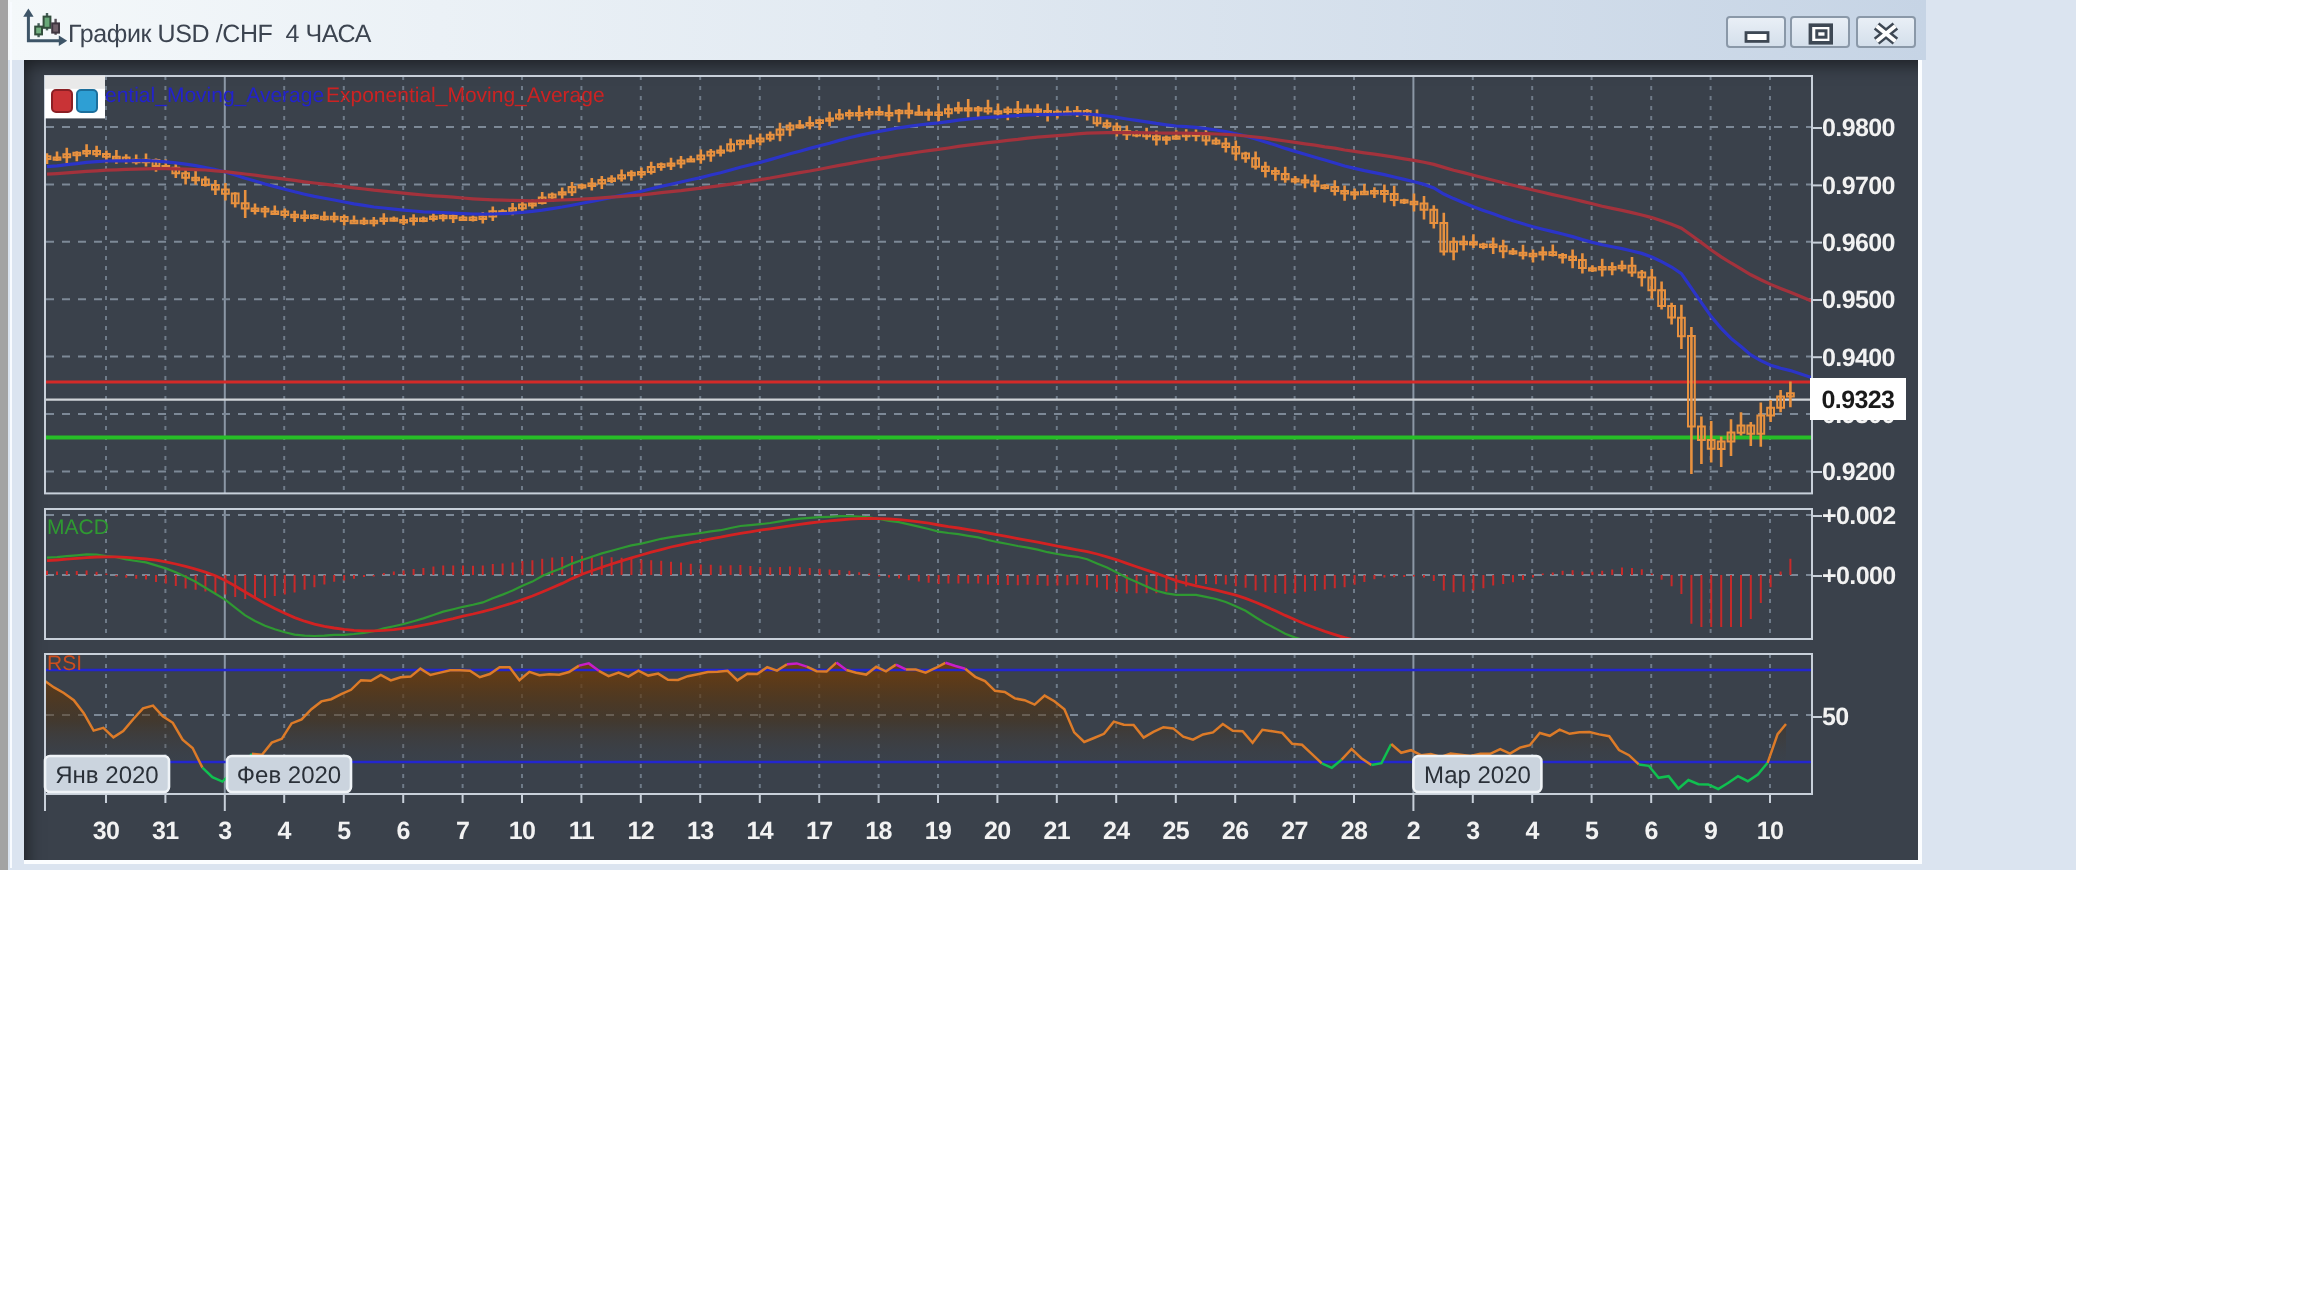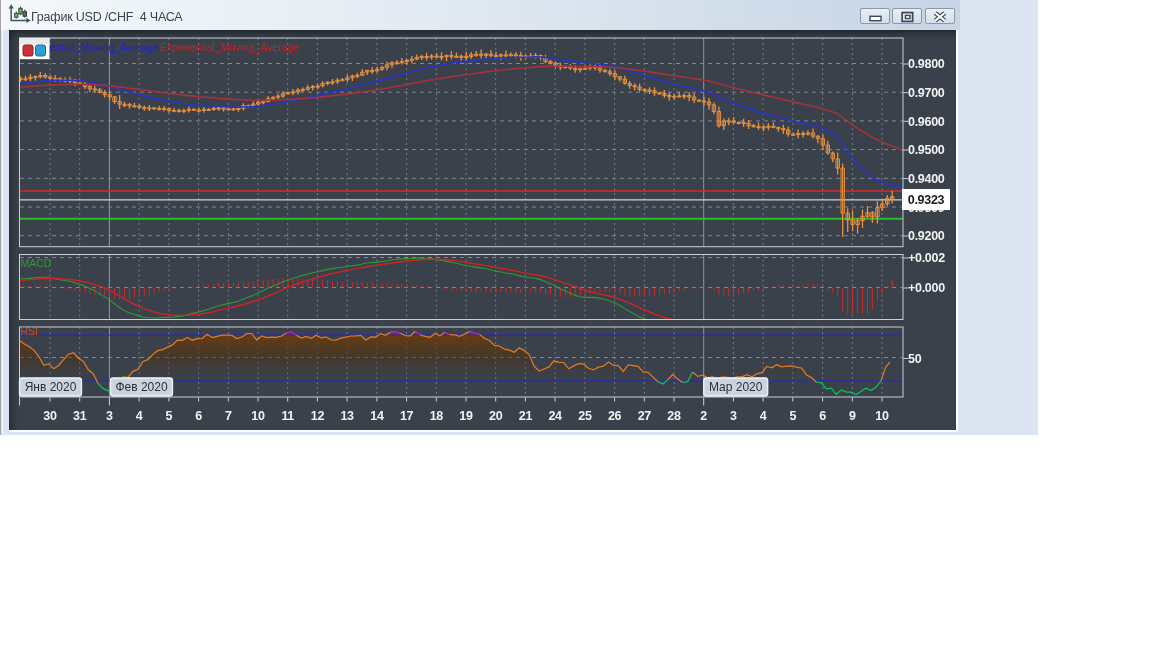--- a/index.html
+++ b/index.html
@@ -1,16 +1,16 @@
 <!DOCTYPE html>
 <html><head><meta charset="utf-8"><style>
 html,body{margin:0;padding:0;background:#FFFFFF;width:1152px;height:648px;overflow:hidden}
 *{box-sizing:border-box}
 body{font-family:"Liberation Sans",sans-serif;position:relative}
-.win{position:absolute;left:0;top:0;width:1038px;height:435px;background:#DBE4F0;border-left:1px solid #a3a3a3}
+.win{position:absolute;left:0;top:0;width:1038px;height:435px;background:#DBE4F0;border-left:4px solid #a3a3a3}
 .tb{position:absolute;left:0px;top:0px;width:959px;height:30px;background:linear-gradient(90deg,#F4F8FA 0%,#E2EAF2 45%,#C6D4E5 100%)}
 .title{position:absolute;left:30px;top:10px;font-size:12.5px;color:#3C4450;white-space:pre;letter-spacing:-0.2px}
 .client{position:absolute;left:8px;top:30px;width:948.5px;height:402px;background:#3A414B;border-right:2px solid #FBFDFF;border-bottom:2px solid #FBFDFF;box-shadow:inset 6px 7px 9px -5px rgba(0,0,0,0.55)}
 .btn{position:absolute;top:8px;height:16px;width:30px;border:1px solid #8A98A8;border-radius:2px;background:linear-gradient(180deg,#E9EFF6,#D4DFEB)}
 .ax{font-size:12.5px;fill:#F2F2F2;font-weight:bold;letter-spacing:-0.3px}
 .axd{font-size:12.5px;fill:#1A1A1A;font-weight:bold;letter-spacing:-0.3px}
 .db{font-size:12px;fill:#2A3038}
 .lg{font-size:10.5px}
 </style></head>
 <body>

